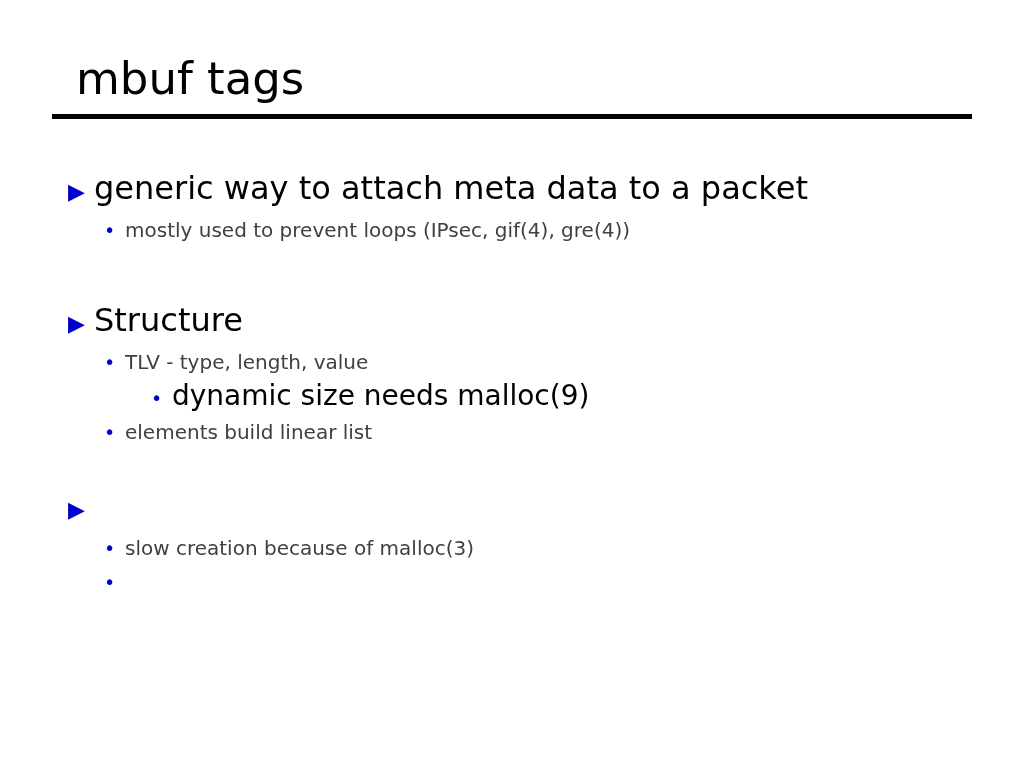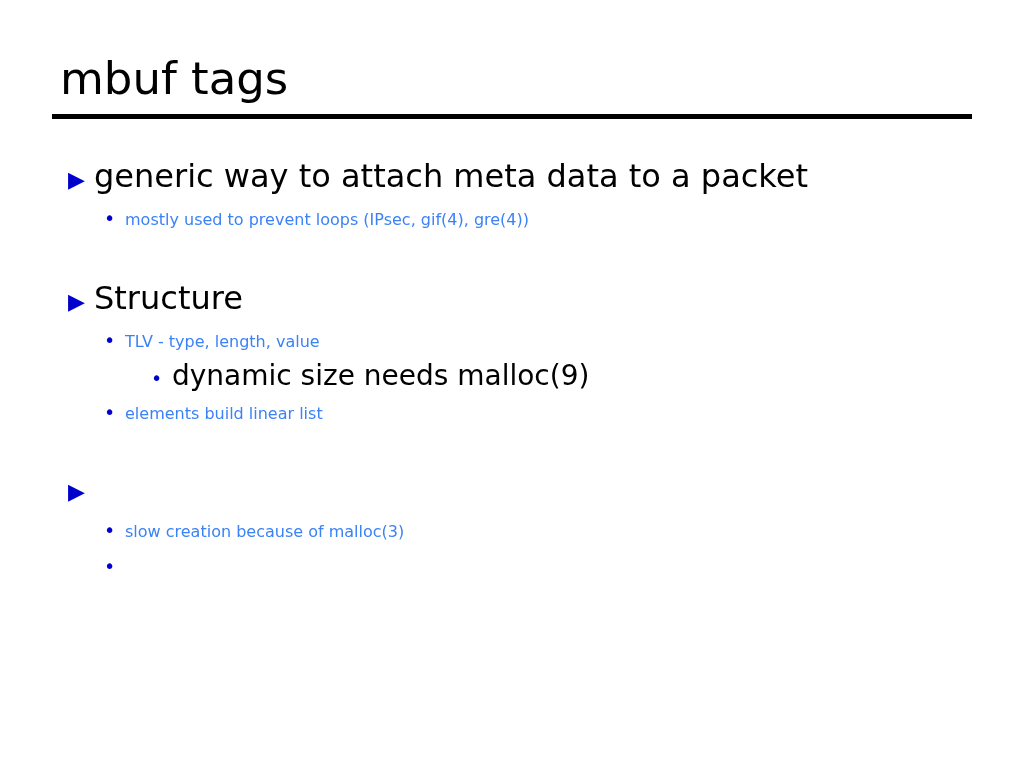--- a/index.html
+++ b/index.html
@@ -20,21 +20,21 @@
   .slide {
     position: relative;
     width: 1024px;
     height: 768px;
     background: #ffffff;
   }
 
   
   .slide-title {
     position: absolute;
-    left: 60px;
+    left: 76px;
     top: 52px;
     font-size: 45px;
     line-height: 54px;
     font-weight: 400;
     letter-spacing: 0px;
     color: #000000;
     white-space: nowrap;
   }
 
   .title-rule {
@@ -77,39 +77,40 @@
     width: 26px;
     flex: 0 0 26px;
     color: #0000cc;
     font-size: 22px;
     line-height: 42px;
     display: inline-block;
   }
   .lvl1 .txt {
     font-size: 32px;
     color: #000000;
+    margin-top: 12px;
   }
 
   
   .lvl2 {
     padding-left: 104px;
     font-size: 24px;
     line-height: 34px;
   }
   .lvl2 .bullet {
     width: 21px;
     flex: 0 0 21px;
     color: #0000cc;
     font-size: 19px;
     line-height: 34px;
     display: inline-block;
   }
   .lvl2 .txt {
-    font-size: 16px;
-    color: #3b82f6;
+    font-size: 20px;
+    color: #404040;
   }
 
   
   .lvl3 {
     padding-left: 151px;
     font-size: 24px;
     line-height: 34px;
   }
   .lvl3 .bullet {
     width: 21px;

